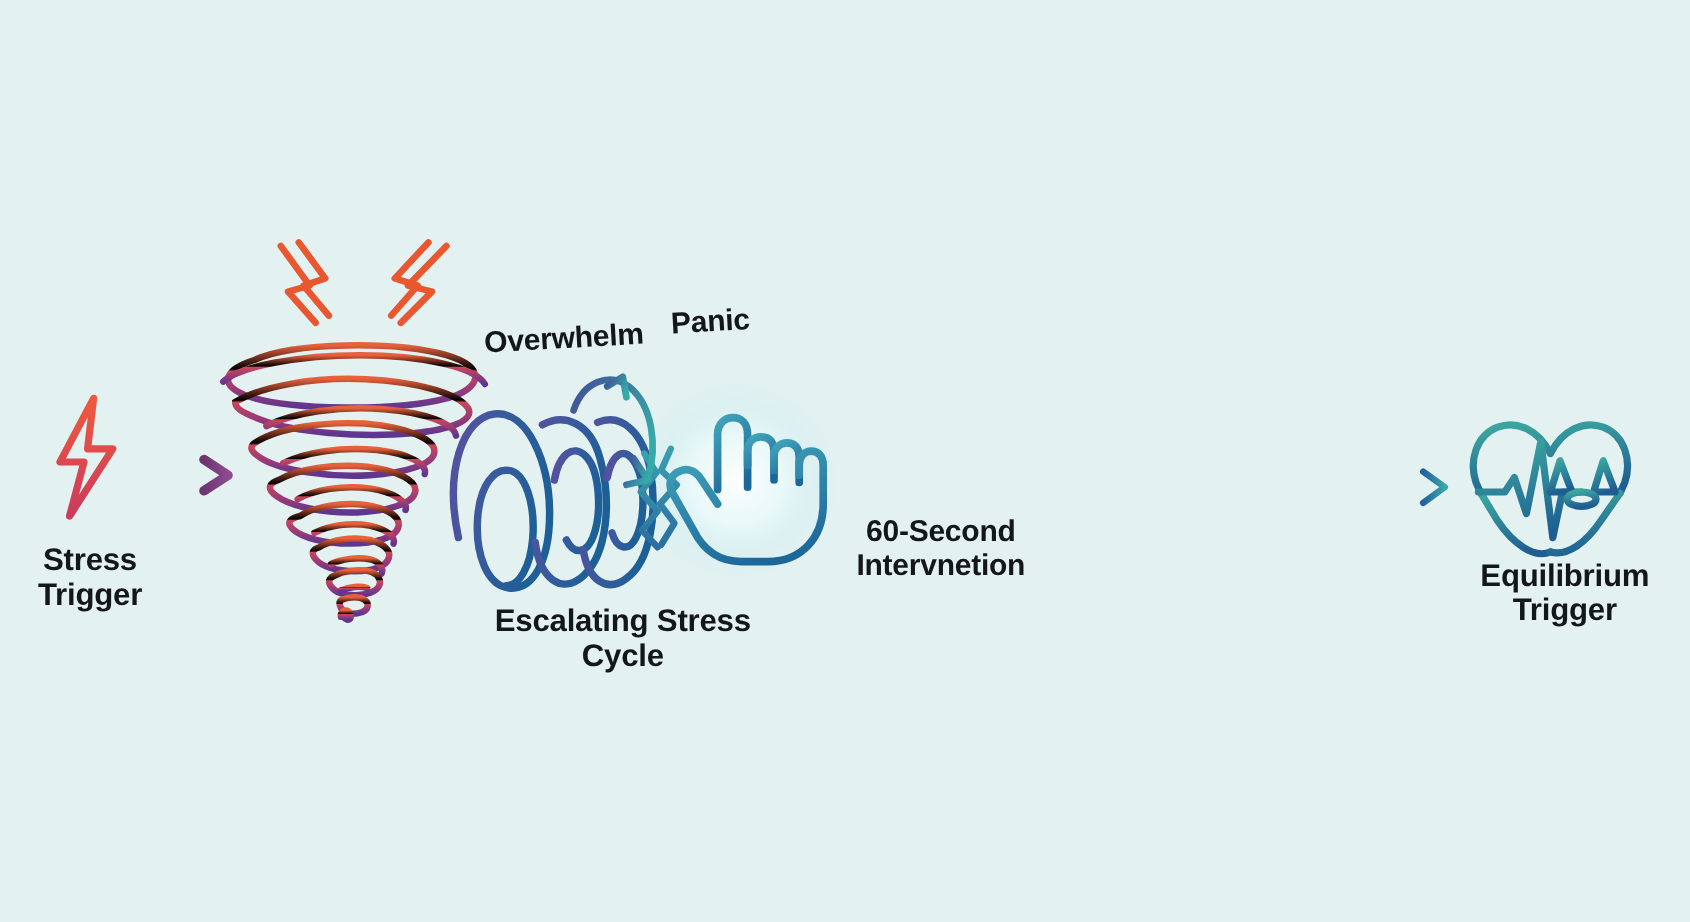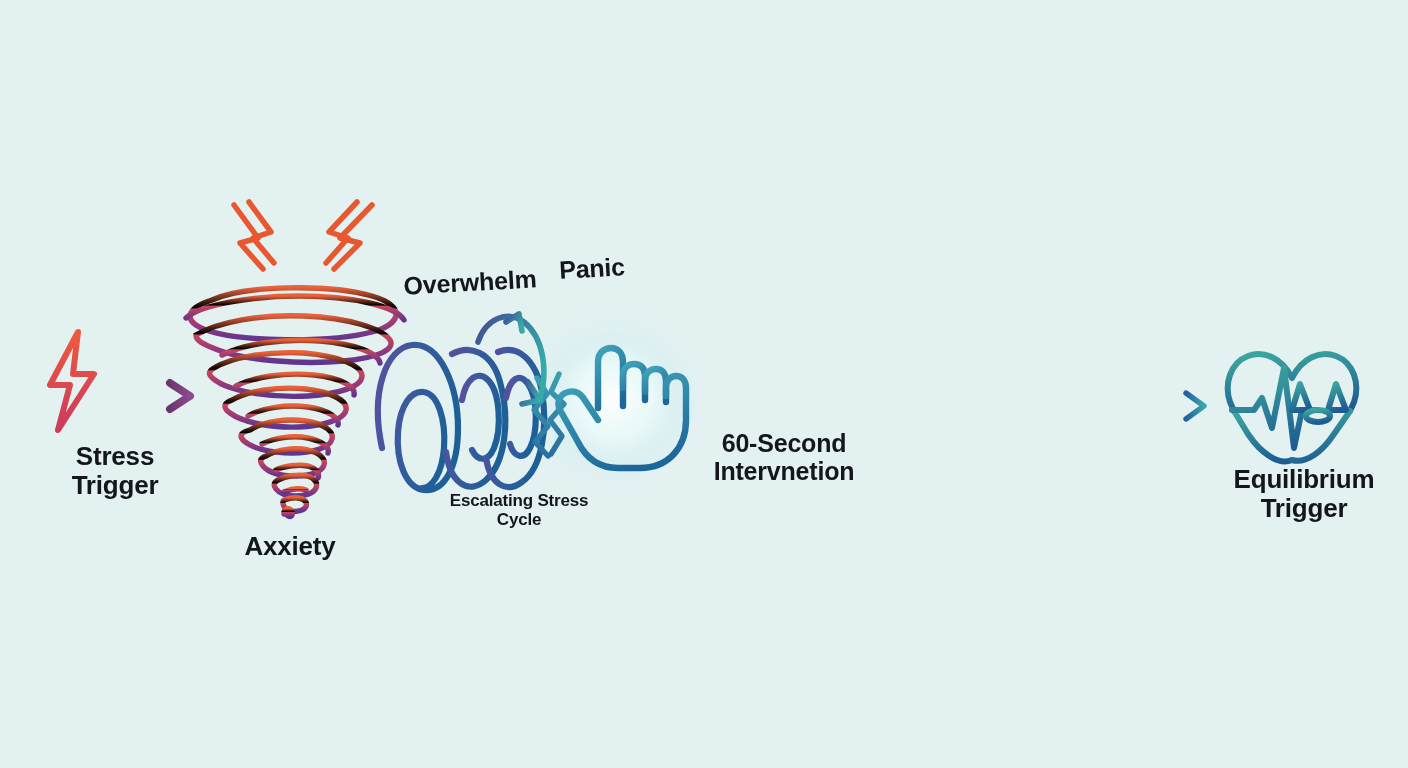--- a/index.html
+++ b/index.html
@@ -26,31 +26,31 @@
   }
   .svg-layer {
     position: absolute;
     left: 0;
     top: 0;
     width: 1408px;
     height: 768px;
     pointer-events: none;
   }
   .node { position: absolute; }
-  #stress-trigger-label { left: 0px; top: 442px; width: 150px; font-size: 26px; padding-left: 40px; }
+  #stress-trigger-label { left: 0px; top: 452px; width: 150px; font-size: 26px; }
   #anxiety-label { left: 214px; top: 532px; width: 152px; font-size: 26px; }
   #overwhelm-label {
     left: 392px; top: 268px; width: 156px; font-size: 25px;
     transform: rotate(-3.2deg);
   }
   #panic-label {
     left: 546px; top: 254px; width: 92px; font-size: 25px;
     transform: rotate(-3.2deg);
   }
-  #cycle-label { left: 386px; top: 491px; width: 266px; font-size: 17px; }
+  #cycle-label { left: 386px; top: 503px; width: 266px; font-size: 26px; }
 
   
   #intervention-label { left: 696px; top: 393px; width: 176px; font-size: 25px; margin-top: 36px; }
   #equilibrium-label { left: 1204px; top: 465px; width: 200px; font-size: 26px; }
 </style>
 </head>
 <body style="background: rgb(228, 241, 241);">
 
 <div id="stage" style="width: 1408px; height: 768px; background: rgb(228, 241, 241);">
 
@@ -213,21 +213,20 @@
       <path d="M 1300 384 L 1336 384"></path>
       <path d="M 1300 384 L 1292 410 L 1310 410 Z"></path>
       <path d="M 1336 384 L 1328 410 L 1346 410 Z"></path>
       <ellipse cx="1318" cy="416" rx="12" ry="6"></ellipse>
     </g>
   </svg>
 
   <div class="label node" id="stress-trigger-label">Stress
 Trigger</div>
 
-  <div class="label node" id="anxiety-label">Axxiety</div>
 
   <div class="label node" id="overwhelm-label">Overwhelm</div>
 
   <div class="label node" id="panic-label">Panic</div>
 
   <div class="label node" id="cycle-label">Escalating Stress
 Cycle</div>
 
   <div class="label node" id="intervention-label">60-Second
 Intervnetion</div>

